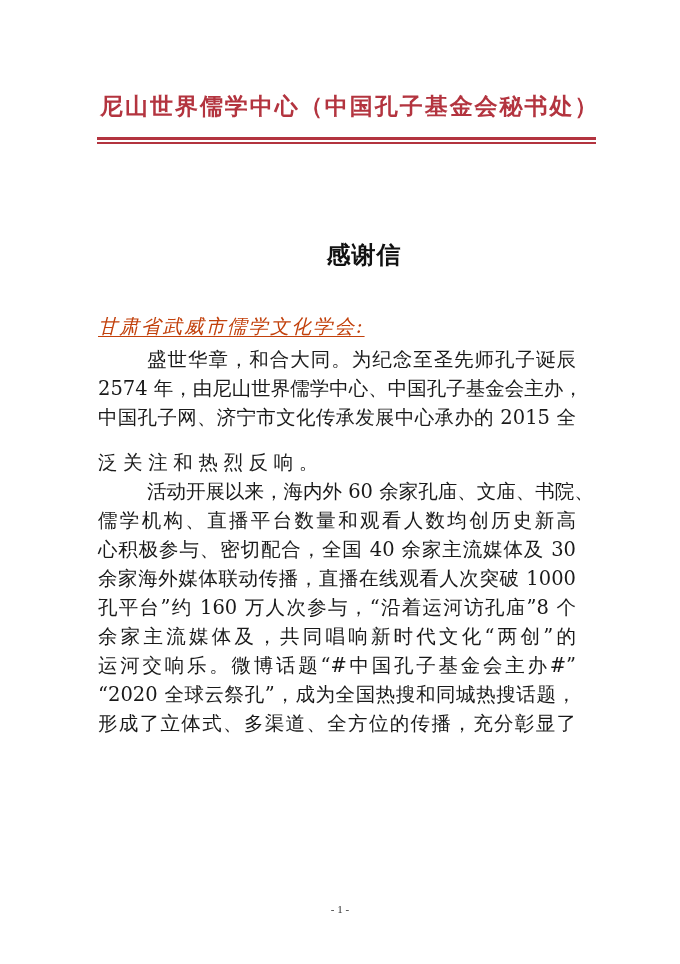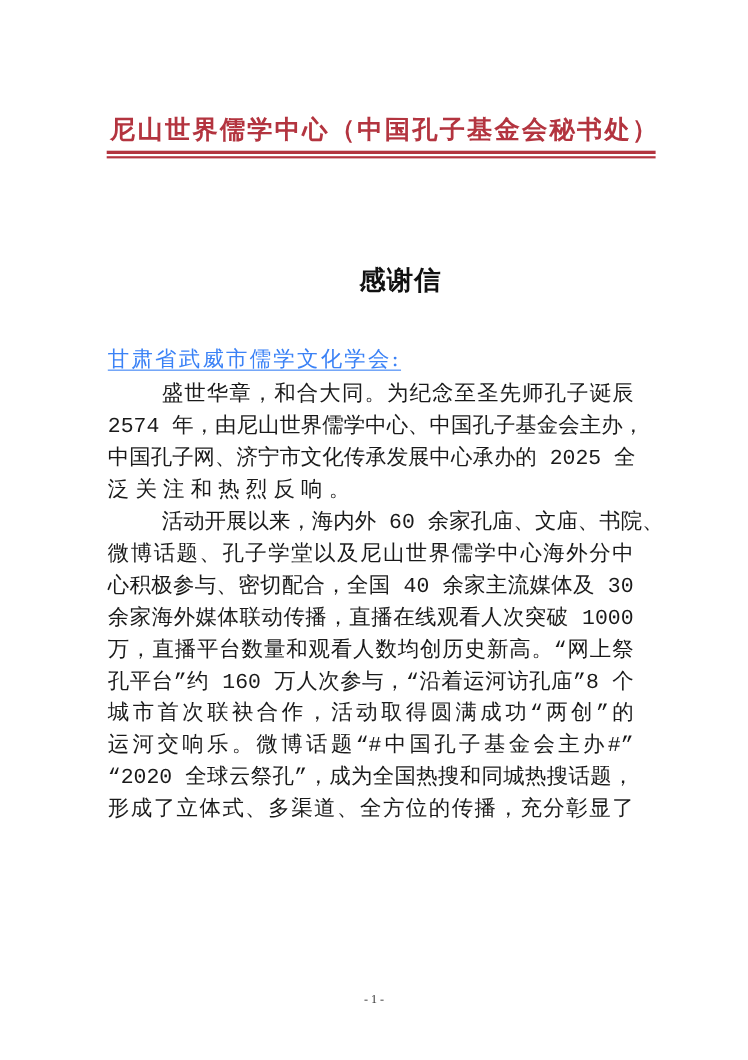--- a/index.html
+++ b/index.html
@@ -11,21 +11,21 @@
       width: 680px;
       height: 964px;
       position: relative;
       overflow: hidden;
       font-family: "DejaVu Serif", "Liberation Serif", serif;
       color: #1a1a1a;
     }
     .letterhead-title {
       position: absolute;
       left: 100px;
-      top: 103px;
+      top: 91px;
       width: 498px;
       font-size: 23px;
       line-height: 30px;
       font-weight: bold;
       color: #b3343f;
       white-space: nowrap;
       text-align: justify;
       text-align-last: justify;
       letter-spacing: 0.5px;
     }
@@ -57,49 +57,50 @@
       color: #111;
       letter-spacing: 1px;
       padding-left: 24px;
     }
     .salutation {
       position: absolute;
       left: 98px;
       top: 314px;
       font-size: 19.5px;
       line-height: 26px;
-      color: #3b82f6;
+      color: #c2410c;
       text-decoration: underline;
       text-underline-offset: 3px;
       text-decoration-thickness: 1px;
       letter-spacing: 2px;
       white-space: nowrap;
+      font-style: italic;
     }
     .body-lines {
       position: absolute;
       left: 98px;
       top: 345px;
       width: 478px;
     }
     .line {
       height: 29px;
       font-size: 19.5px;
       line-height: 29px;
       white-space: nowrap;
       text-align: justify;
       text-align-last: justify;
       color: #1a1a1a;
-      font-family: Liberation Mono, monospace;
     }
     .line.indent {
       padding-left: 49px;
     }
     .line.last {
       text-align-last: left;
       letter-spacing: 5.6px;
+      margin-top: 16px;
     }
     .page-number {
       position: absolute;
       left: 0;
       top: 902px;
       width: 680px;
       text-align: center;
       font-size: 11px;
       line-height: 14px;
       color: #333;
@@ -114,28 +115,27 @@
 <div class="rule-thin"></div>
 
 <div class="doc-title">感谢信</div>
 
 <div class="salutation">甘肃省武威市儒学文化学会:</div>
 
 <div class="body-lines">
 
   <div class="line indent">盛世华章，和合大同。为纪念至圣先师孔子诞辰</div>
   <div class="line">2574 年，由尼山世界儒学中心、中国孔子基金会主办，</div>
-  <div class="line">中国孔子网、济宁市文化传承发展中心承办的 2025 全</div>
+  <div class="line">中国孔子网、济宁市文化传承发展中心承办的 2015 全</div>
   <div class="line last">泛关注和热烈反响。</div>
 
   <div class="line indent">活动开展以来，海内外 60 余家孔庙、文庙、书院、</div>
-  <div class="line">微博话题、孔子学堂以及尼山世界儒学中心海外分中</div>
+  <div class="line">儒学机构、直播平台数量和观看人数均创历史新高</div>
   <div class="line">心积极参与、密切配合，全国 40 余家主流媒体及 30</div>
   <div class="line">余家海外媒体联动传播，直播在线观看人次突破 1000</div>
-  <div class="line">万，直播平台数量和观看人数均创历史新高。“网上祭</div>
   <div class="line">孔平台”约 160 万人次参与，“沿着运河访孔庙”8 个</div>
-  <div class="line">城市首次联袂合作，活动取得圆满成功“两创”的</div>
+  <div class="line">余家主流媒体及，共同唱响新时代文化“两创”的</div>
   <div class="line">运河交响乐。微博话题“#中国孔子基金会主办#”</div>
   <div class="line">“2020 全球云祭孔”，成为全国热搜和同城热搜话题，</div>
   <div class="line">形成了立体式、多渠道、全方位的传播，充分彰显了</div>
 </div>
 
 <div class="page-number">- 1 -</div>
 
 </body></html>

